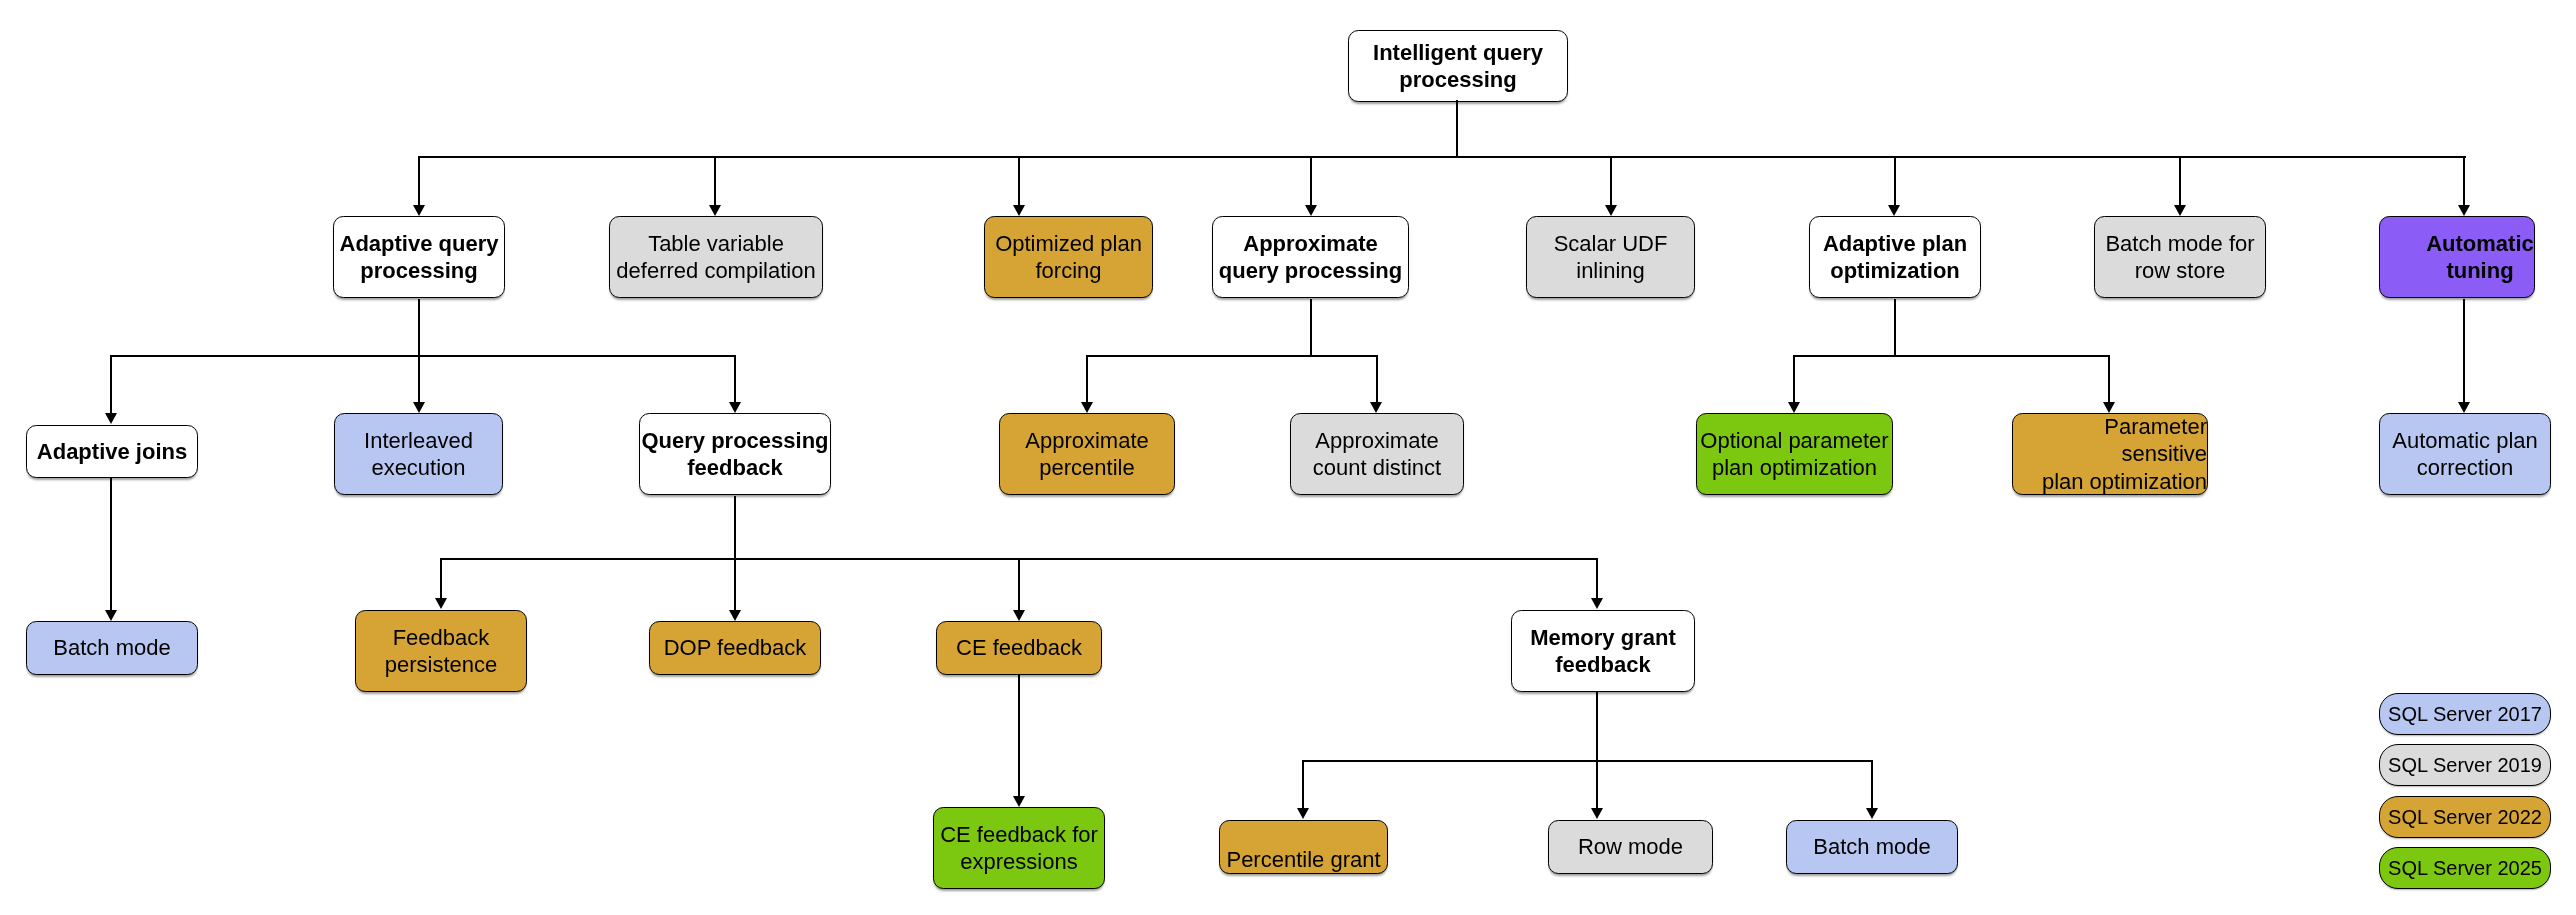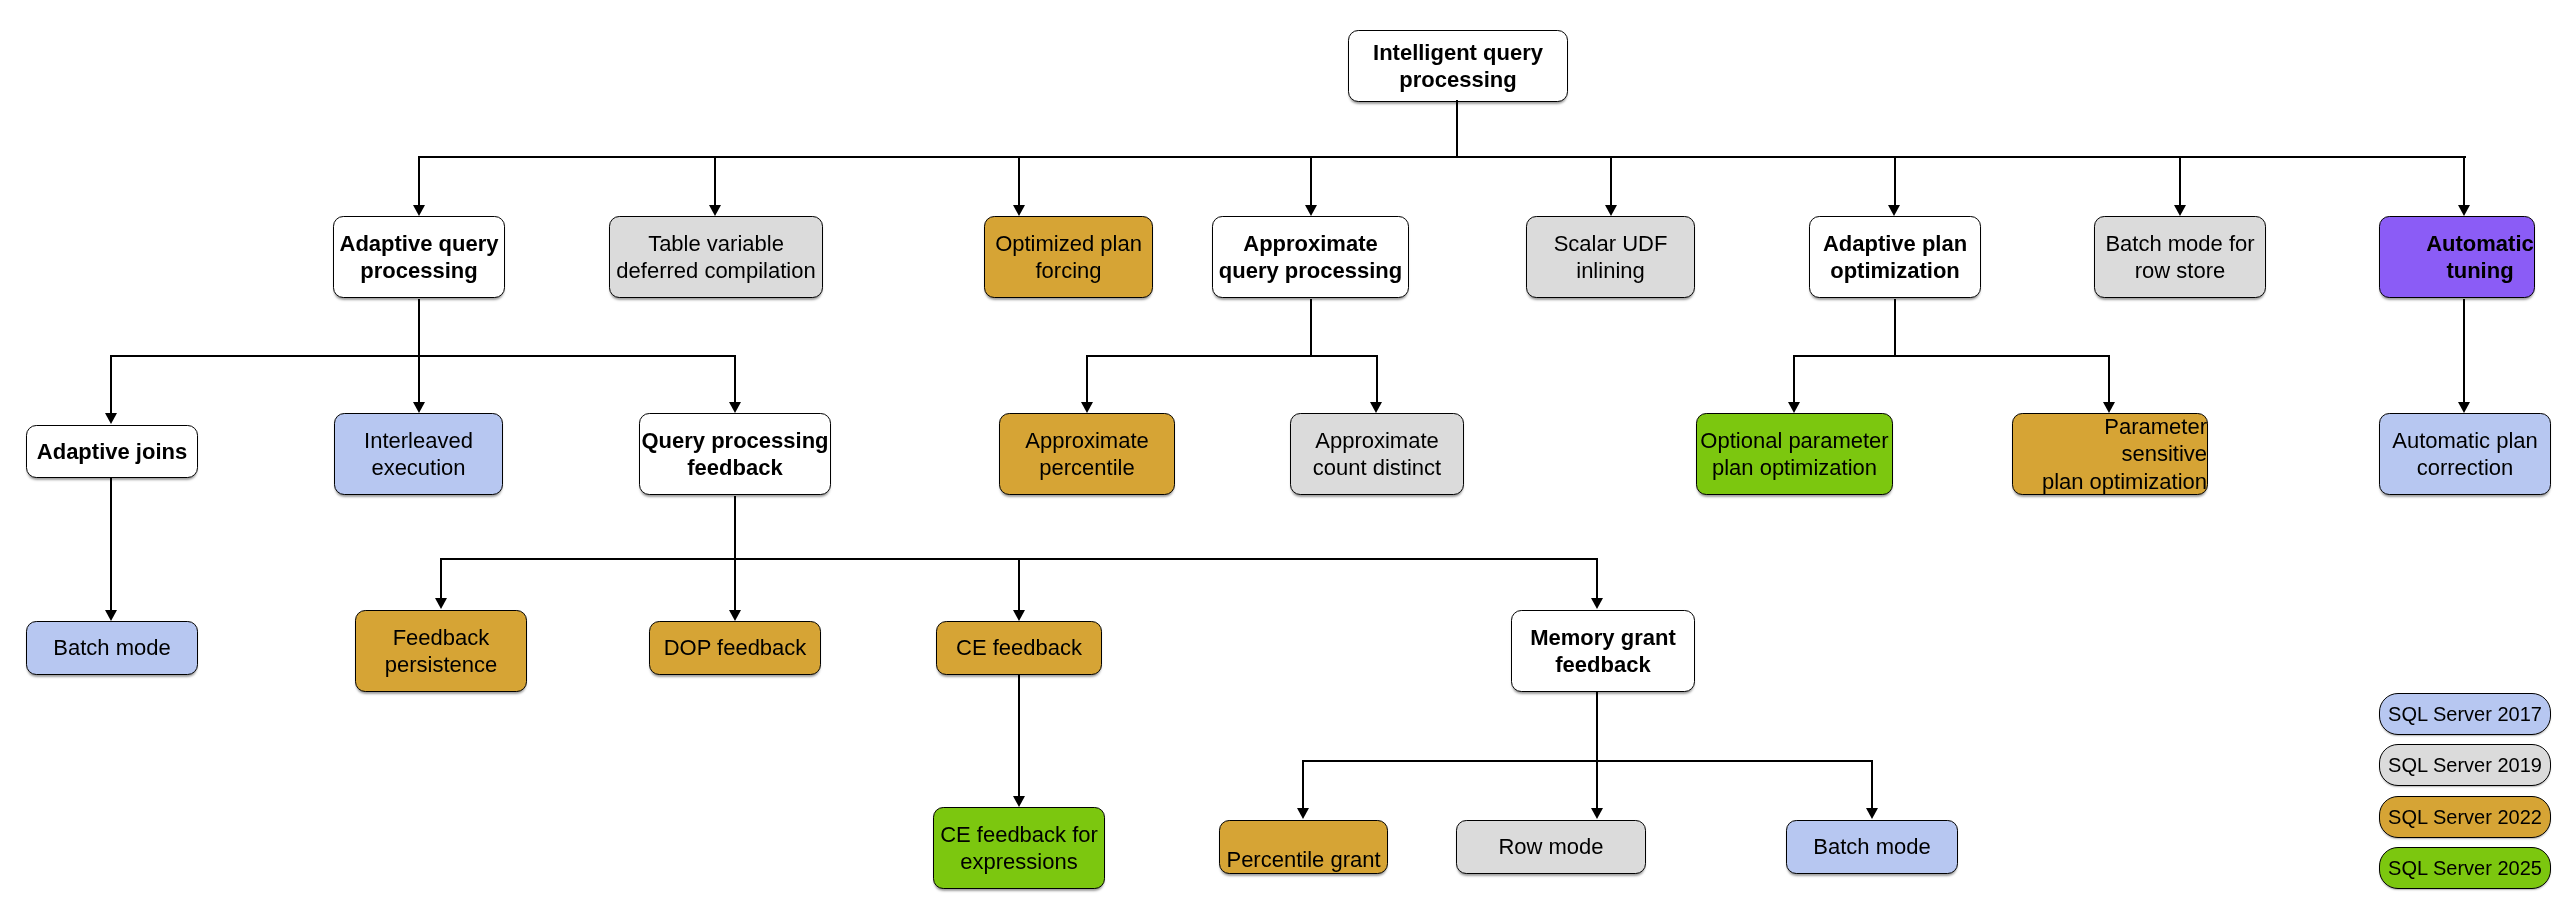--- a/index.html
+++ b/index.html
@@ -134,21 +134,21 @@
   <div class="vl" style="left:1302px;top:760px;height:50px"></div>
     <div class="ar" style="left:1297px;top:808px"></div>
   <div class="vl" style="left:1596px;top:760px;height:50px"></div>
     <div class="ar" style="left:1591px;top:808px"></div>
   <div class="vl" style="left:1871px;top:760px;height:50px"></div>
     <div class="ar" style="left:1866px;top:808px"></div>
 
   <div class="node" style="left: 933px; top: 807px; width: 172px; height: 82px; background: rgb(124, 199, 15);"><span>CE feedback for
 expressions</span></div>
   <div class="node" style="left: 1219px; top: 820px; width: 169px; height: 54px; background: rgb(214, 164, 53); align-items: flex-end;"><span>Percentile grant</span></div>
-  <div class="node" style="left: 1456px; top: 820px; width: 190px; height: 54px; background: rgb(219, 219, 219);"><span>Row mode</span></div>
+  <div class="node" style="left: 1548px; top: 820px; width: 165px; height: 54px; background: rgb(219, 219, 219);"><span>Row mode</span></div>
   <div class="node" style="left: 1786px; top: 820px; width: 172px; height: 54px; background: rgb(183, 199, 241);"><span>Batch mode</span></div>
 
   <div>
     <div class="legend-box" style="left: 2379px; top: 693px; width: 172px; height: 42px; background: rgb(183, 199, 241);">
         <span>SQL Server 2017</span>
       </div>
     <div class="legend-box" style="left: 2379px; top: 744px; width: 172px; height: 42px; background: rgb(219, 219, 219);">
         <span>SQL Server 2019</span>
       </div>
     <div class="legend-box" style="left: 2379px; top: 796px; width: 172px; height: 42px; background: rgb(214, 164, 53);">

